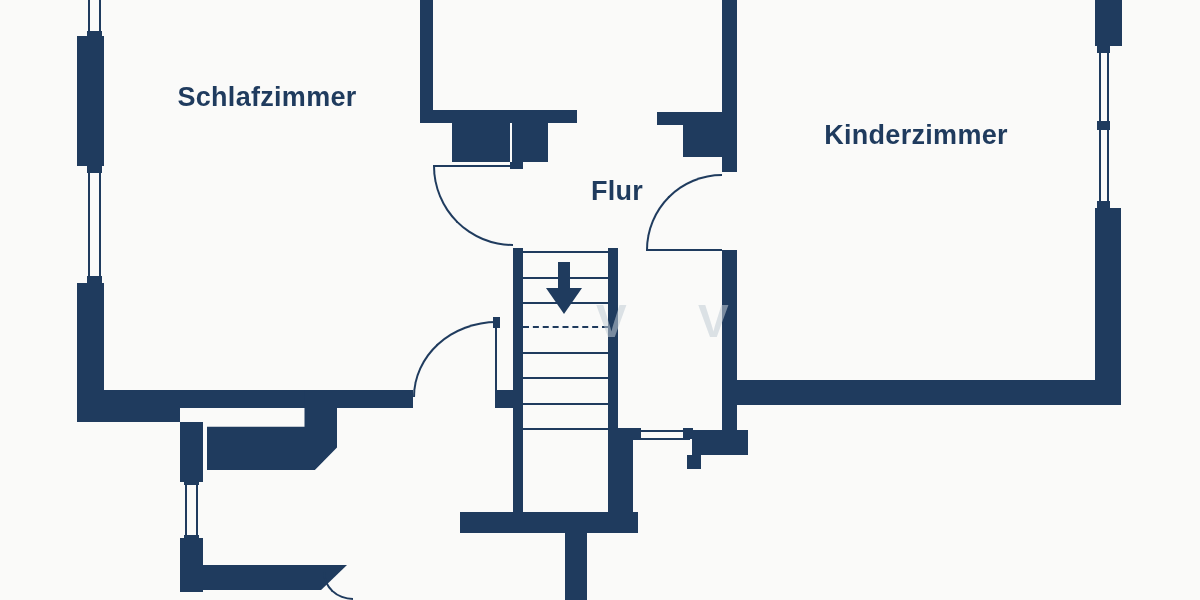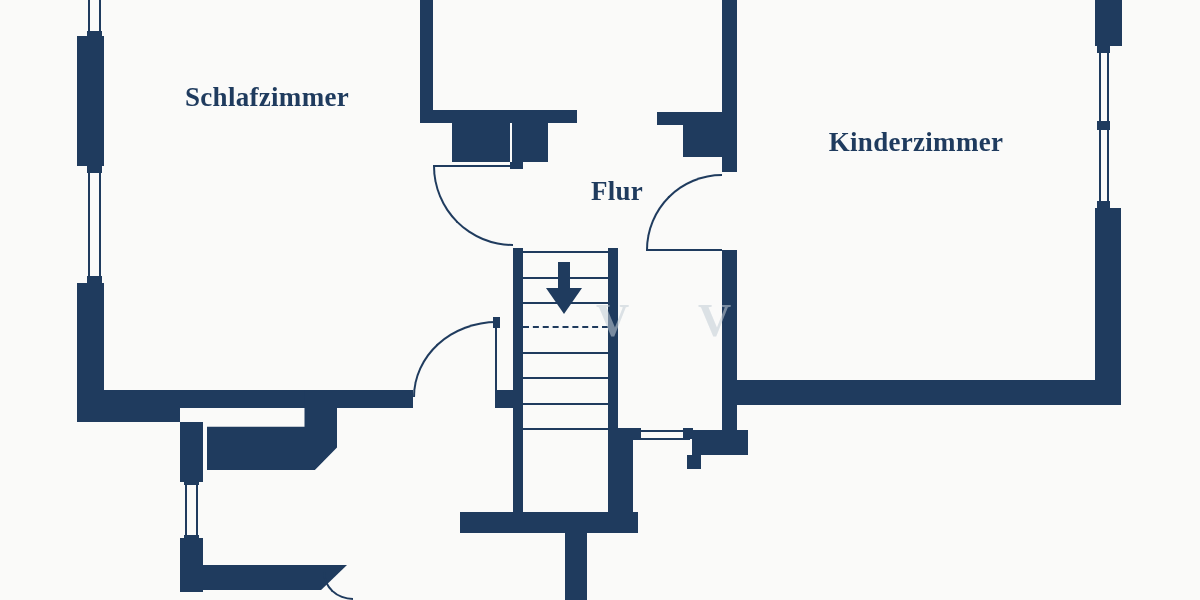--- a/index.html
+++ b/index.html
@@ -1,17 +1,17 @@
 <!DOCTYPE html>
 <html style="--wall: #1f3b5e; --background: #fafaf9; --watermark: #c3cdd6;"><head>
 <meta charset="utf-8">
 <style>
   html,body{margin:0;padding:0;background:#fff;}
   #plan{position:relative;width:1200px;height:600px;background:var(--background,#fafaf9);overflow:hidden;
-        font-family:Liberation Serif, serif;}
+        font-family:Liberation Sans, sans-serif;}
   .w{position:absolute;background:var(--wall,#1f3b5e);}
   .label{position:absolute;font-weight:700;font-size:27px;line-height:27px;color:var(--wall,#1f3b5e);
          text-align:center;letter-spacing:.3px;}
   .winv{position:absolute;box-sizing:border-box;border-left:2px solid var(--wall,#1f3b5e);
         border-right:2px solid var(--wall,#1f3b5e);}
   .winh{position:absolute;box-sizing:border-box;border-top:2px solid var(--wall,#1f3b5e);
         border-bottom:2px solid var(--wall,#1f3b5e);}
   .cap{position:absolute;background:var(--wall,#1f3b5e);}
   .arc{position:absolute;box-sizing:border-box;border:0 solid var(--wall,#1f3b5e);}
   .leaf{position:absolute;background:var(--wall,#1f3b5e);}
@@ -92,19 +92,19 @@
     <div class="dash" style="top:326px"></div>
     <div class="tread" style="top:352px"></div>
     <div class="tread" style="top:377px"></div>
     <div class="tread" style="top:403px"></div>
     <div class="tread" style="top:428px"></div>
     <div class="w" style="left:558px;top:262px;width:12px;height:27px"></div>
     <div style="position:absolute;left:546px;top:288px;width:0;height:0;border-left:18px solid transparent;border-right:18px solid transparent;border-top:26px solid var(--wall,#1f3b5e)"></div>
   </div>
 
   <div class="label" style="left:117px;top:84px;width:300px">Schlafzimmer</div>
-  <div class="label" style="left:766px;top:129px;width:300px">Kinderzimmer</div>
+  <div class="label" style="left:766px;top:122px;width:300px">Kinderzimmer</div>
   <div class="label" style="left:517px;top:178px;width:200px">Flur</div>
 
   <span class="wm" style="left:596px;top:294px">V</span>
   <span class="wm" style="left:698px;top:294px">V</span>
 
 </div>
 
 </body></html>

